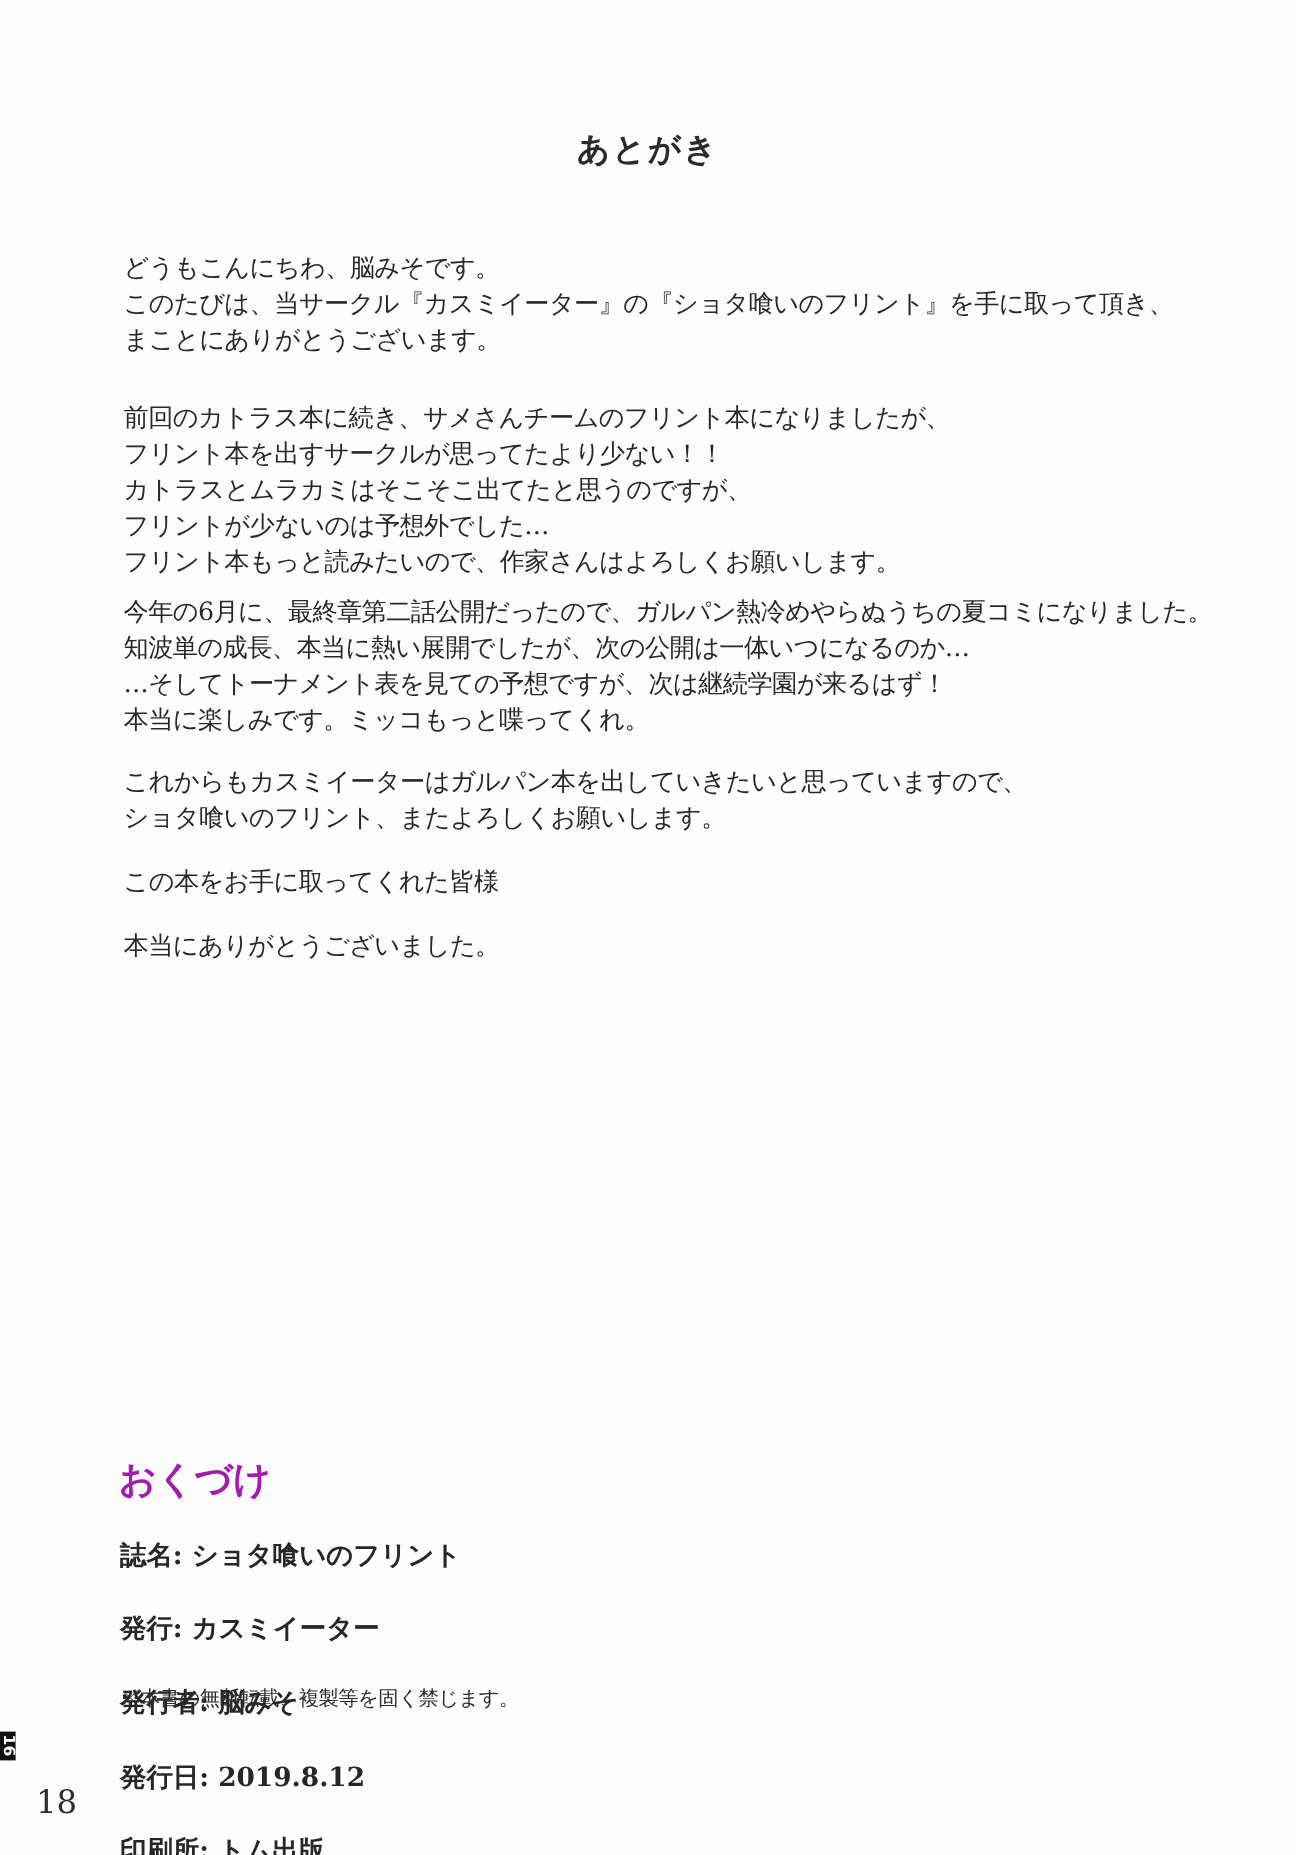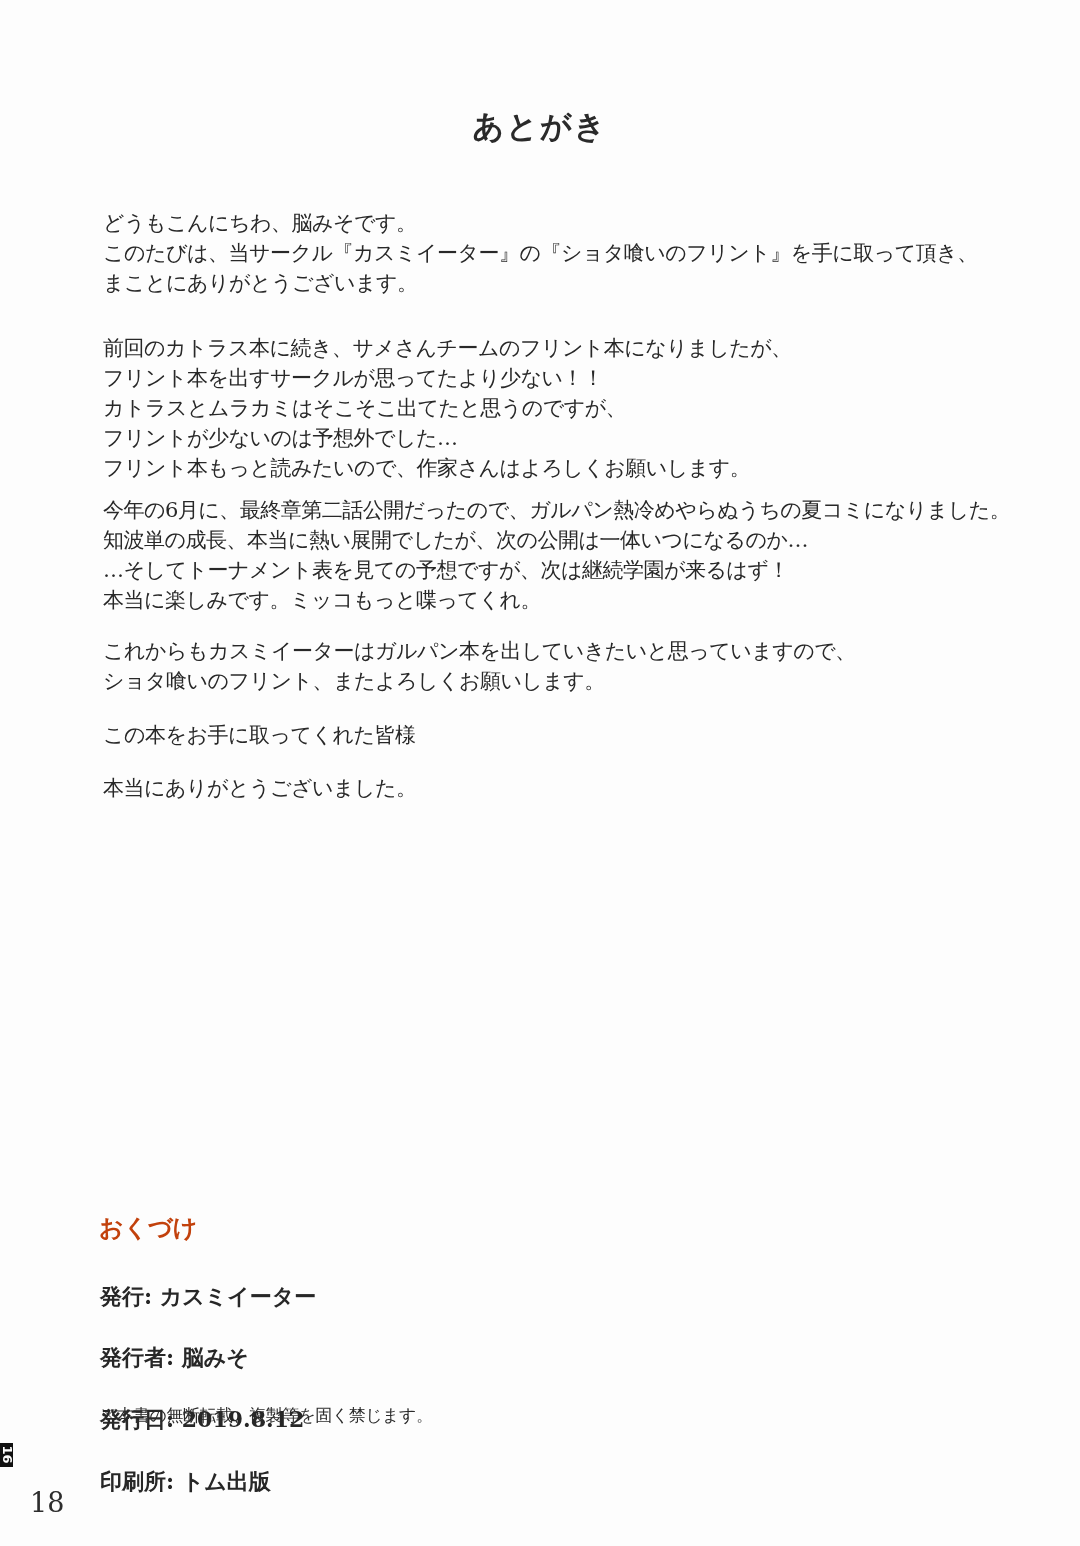--- a/index.html
+++ b/index.html
@@ -15,21 +15,21 @@
     overflow: hidden;
     font-family: "DejaVu Serif", "Liberation Serif", serif;
     color: #262626;
   }
   .page-title {
     position: absolute;
     top: 106px;
     left: 0;
     width: 1080px;
     text-align: center;
-    font-size: 31px;
+    font-size: 27px;
     font-weight: bold;
     letter-spacing: 2px;
     color: #2a2a2a;
   }
   .body-paragraph {
     position: absolute;
     left: 103px;
     width: 950px;
     font-size: 21px;
     line-height: 30px;
@@ -41,23 +41,23 @@
   .p2 { top: 333px; }
   .p3 { top: 495px; }
   .p4 { top: 636px; }
   .p5 { top: 720px; }
   .p6 { top: 773px; }
   .colophon-heading {
     position: absolute;
     left: 99px;
     top: 1212px;
     font-family: "DejaVu Sans", "Liberation Sans", sans-serif;
-    font-size: 24px;
+    font-size: 31px;
     font-weight: bold;
-    color: #c2410c;
+    color: #a21caf;
   }
   .colophon-lines {
     position: absolute;
     left: 100px;
     top: 1250px;
     font-size: 22px;
     font-weight: 600;
     line-height: 30.8px;
     white-space: pre-line;
     letter-spacing: 0px;
@@ -128,20 +128,21 @@
   <div class="body-paragraph p4">これからもカスミイーターはガルパン本を出していきたいと思っていますので、
 ショタ喰いのフリント、またよろしくお願いします。</div>
 
   <div class="body-paragraph p5">この本をお手に取ってくれた皆様</div>
 
   <div class="body-paragraph p6">本当にありがとうございました。</div>
 
   <div class="colophon-heading">おくづけ</div>
 
   <div class="colophon-lines">
+    <div>誌名: ショタ喰いのフリント</div>
     <div>発行: カスミイーター</div>
     <div>発行者: 脳みそ</div>
     <div>発行日: 2019.8.12</div>
     <div>印刷所: トム出版</div>
   </div>
 
   <div class="colophon-note">※本書の無断転載、複製等を固く禁じます。</div>
 
   <div class="edge-tab">
     <span>16</span>

